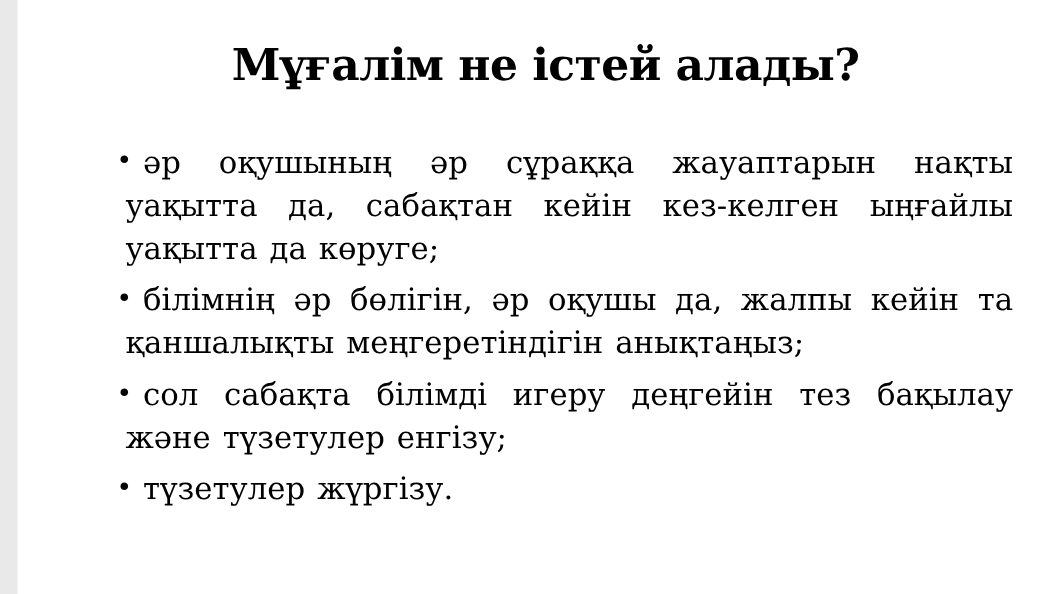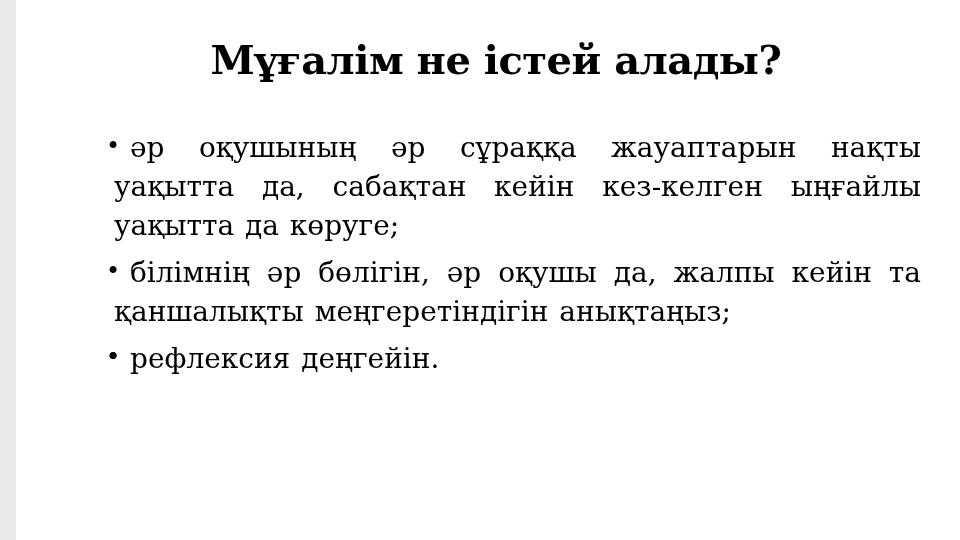--- a/index.html
+++ b/index.html
@@ -60,19 +60,20 @@
     <li class="bullet-item">
       <span class="marker">•</span>
       <span class="text">әр оқушының әр сұраққа жауаптарын нақты уақытта да, сабақтан кейін кез-келген ыңғайлы уақытта да көруге;</span>
     </li>
     <li class="bullet-item">
       <span class="marker">•</span>
       <span class="text">білімнің әр бөлігін, әр оқушы да, жалпы кейін та қаншалықты меңгеретіндігін анықтаңыз;</span>
     </li>
     <li class="bullet-item">
       <span class="marker">•</span>
+      <span class="text">сол сабақта білімді игеру деңгейін тез бақылау және түзетулер енгізу;</span>
     </li>
     <li class="bullet-item">
       <span class="marker">•</span>
-      <span class="text">рефлексия деңгейін.</span>
+      <span class="text">түзетулер жүргізу.</span>
     </li>
   </ul>
 </div>
 
 </body></html>

